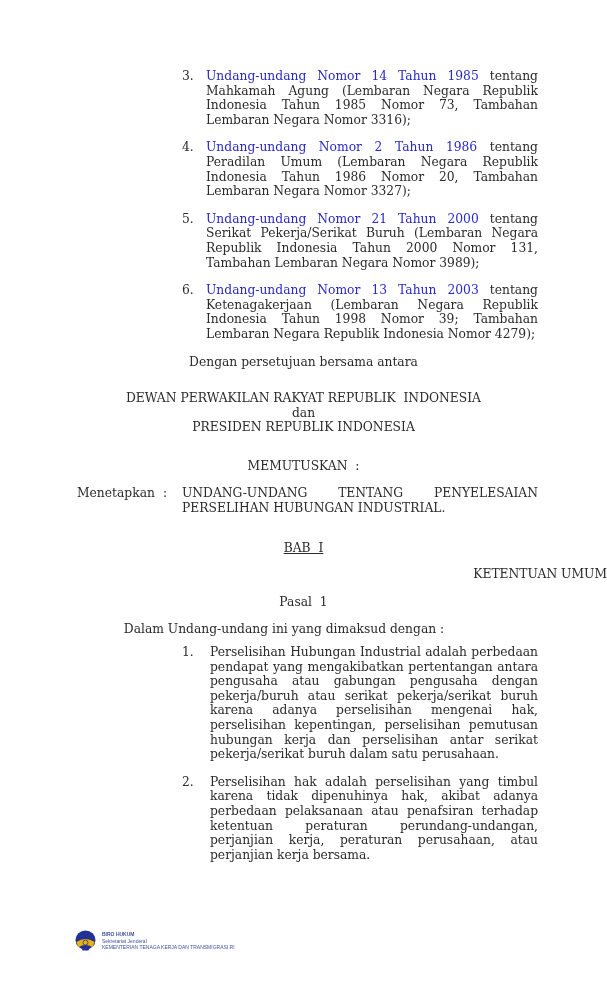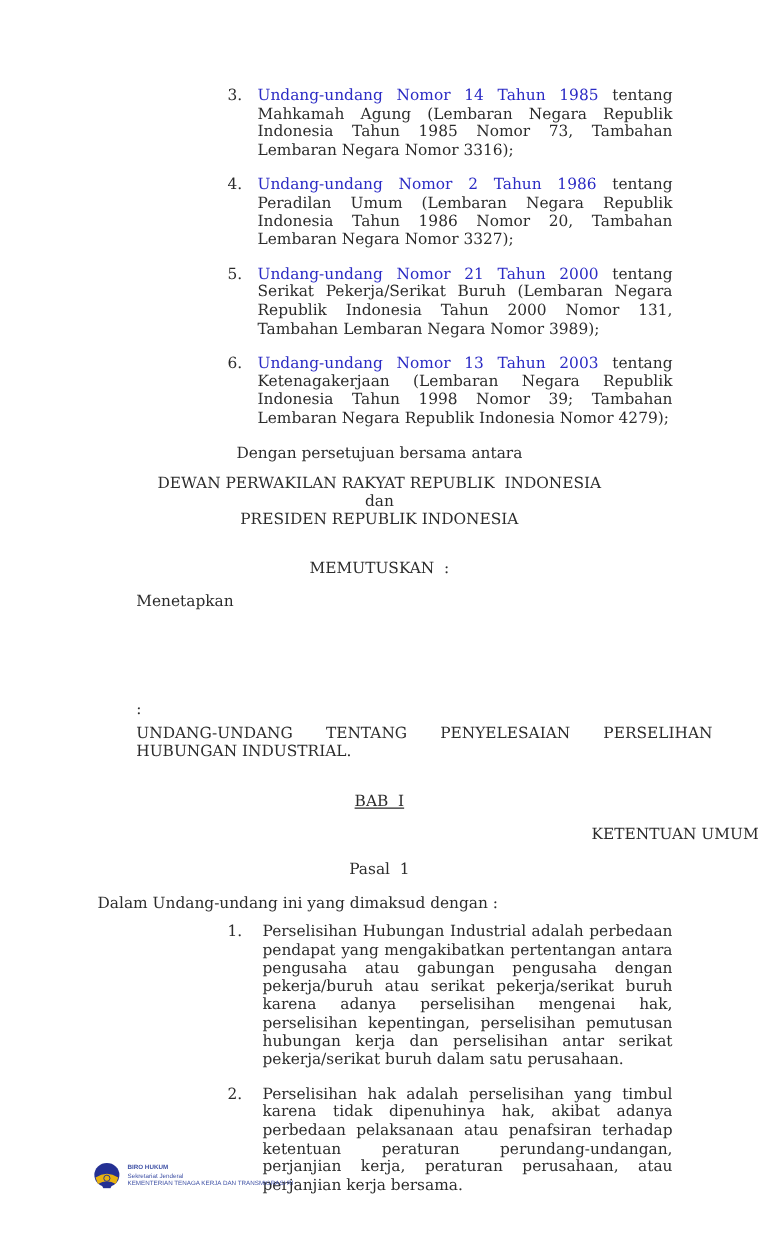--- a/index.html
+++ b/index.html
@@ -25,34 +25,34 @@
   
   .ref-item{display:flex;margin-left:182px;width:356px;margin-bottom:13px;}
   .ref-item .num{flex:0 0 24px;}
   .ref-item .itext{flex:1;text-align:justify;}
 
   a.uu-link{color:var(--link);cursor:pointer;}
 
   
   .center{text-align:center;white-space:pre-wrap;}
   .mt13{margin-top:13px;}
-  .mt14{margin-top:10px;}
+  .mt14{margin-top:22px;}
   .mt24{margin-top:24px;}
   .mt25{margin-top:25px;text-decoration:underline;}
   .mt12{margin-top:12px;text-align:right;}
   .mt8{margin-top:8px;}
 
   
-  .menetapkan{display:flex;margin-left:109px;width:461px;margin-top:13px;flex-direction:column;}
+  .menetapkan{display:flex;margin-left:77px;width:461px;margin-top:13px;}
   .m-label{flex:0 0 86px;}
   .m-colon{flex:0 0 19px;}
   .m-text{flex:1;text-align:justify;}
 
   
-  .col-intro{margin-left:78px;width:356px;margin-top:13px;}
+  .col-intro{margin-left:106px;width:356px;margin-top:13px;text-align:center;}
   .def-item{display:flex;margin-left:182px;width:356px;}
   .def-item .num{flex:0 0 28px;}
   .def-item .itext{flex:1;text-align:justify;}
   .def-item + .def-item{margin-top:13px;}
 
   
   .footer{position:absolute;left:74px;top:930px;display:flex;align-items:flex-start;gap:5px;}
   .footer-text{
     font-family:"Liberation Sans", sans-serif;
     color:var(--footer-blue);

